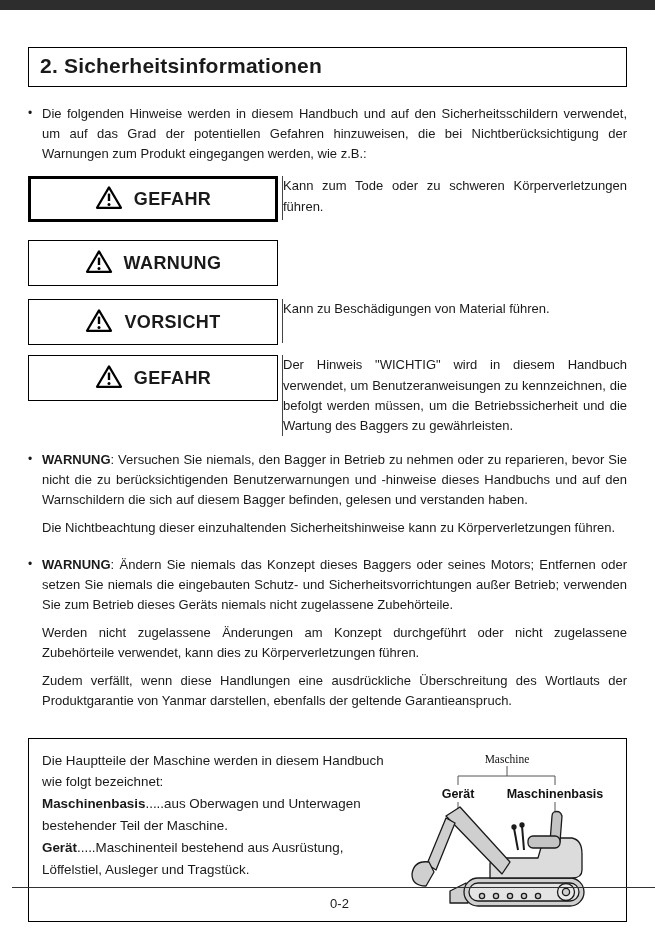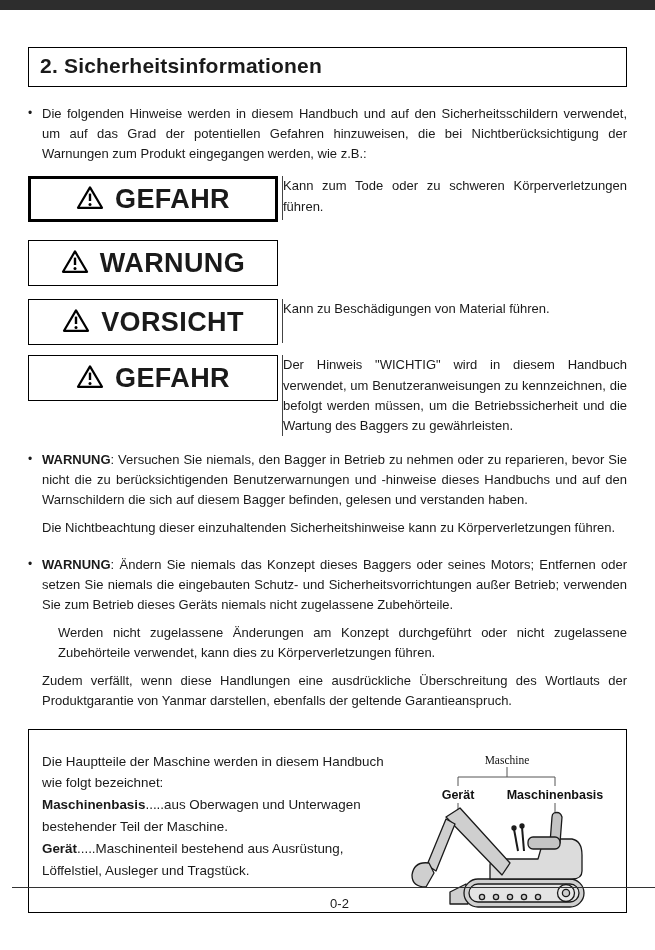--- a/index.html
+++ b/index.html
@@ -24,29 +24,29 @@
   .warn-row.r2{margin-top:18px;}
   .warn-row.r3{margin-top:13px;}
   .warn-row.r4{margin-top:10px;}
   .warn-box{
     width:250px;height:46px;flex-shrink:0;box-sizing:border-box;
     border:1.6px solid #000;
     display:flex;align-items:center;justify-content:center;gap:11px;
     background:#fff;
   }
   .warn-box.heavy{border-width:3px;}
-  .warn-label{font-size:27px;font-weight:bold;letter-spacing:.4px;text-align:center;}
+  .warn-label{font-size:18px;font-weight:bold;letter-spacing:.4px;text-align:center;}
   .warn-desc{
     flex:1;margin-left:4px;border-left:1px solid #444;
     min-height:44px;
   }
   .note-extra{margin:8px 0 0 14px;}
   .def-box{
-    margin-top:17px;border:1.6px solid #000;box-sizing:border-box;
-    height:184px;display:flex;padding:21px 8px 8px 13px;
+    margin-top:26px;border:1.6px solid #000;box-sizing:border-box;
+    height:184px;display:flex;padding:11px 8px 8px 13px;
   }
   .def-text{width:358px;font-size:13.4px;line-height:1.63;}
   .def-diagram{flex:1;position:relative;}
   .def-diagram svg{position:absolute;right:2px;top:0;}
   .diag-root{font-family:"Liberation Serif", serif;font-size:11.5px;}
   .diag-node{font-size:12.5px;font-weight:bold;}
   b{font-weight:bold;}
   .footer{position:absolute;left:12px;top:887px;width:655px;border-top:1.2px solid #333;}
   .page-num{text-align:center;font-size:13px;margin-top:8px;}
 </style>
@@ -126,21 +126,21 @@
     <div class="bullet-text">
       <div class="para"><b>WARNUNG</b><span>: Versuchen Sie niemals, den Bagger in Betrieb zu nehmen oder zu reparieren, bevor Sie nicht die zu berücksichtigenden Benutzerwarnungen und -hinweise dieses Handbuchs und auf den Warnschildern die sich auf diesem Bagger befinden, gelesen und verstanden haben.</span></div>
       <div class="para note-extra" style="margin-left:0;">Die Nichtbeachtung dieser einzuhaltenden Sicherheitshinweise kann zu Körperverletzungen führen.</div>
     </div>
   </div>
 
   <div class="bullet-row" style="margin-top:16px;">
     <span class="bullet">•</span>
     <div class="bullet-text">
       <div class="para"><b>WARNUNG</b><span>: Ändern Sie niemals das Konzept dieses Baggers oder seines Motors; Entfernen oder setzen Sie niemals die eingebauten Schutz- und Sicherheitsvorrichtungen außer Betrieb; verwenden Sie zum Betrieb dieses Geräts niemals nicht zugelassene Zubehörteile.</span></div>
-      <div class="para note-extra" style="margin-left:16px;">Werden nicht zugelassene Änderungen am Konzept durchgeführt oder nicht zugelassene Zubehörteile verwendet, kann dies zu Körperverletzungen führen.</div>
+      <div class="para note-extra" style="margin-left:0;">Werden nicht zugelassene Änderungen am Konzept durchgeführt oder nicht zugelassene Zubehörteile verwendet, kann dies zu Körperverletzungen führen.</div>
       <div class="para note-extra" style="margin-left:0;">Zudem verfällt, wenn diese Handlungen eine ausdrückliche Überschreitung des Wortlauts der Produktgarantie von Yanmar darstellen, ebenfalls der geltende Garantieanspruch.</div>
     </div>
   </div>
 
   <div class="def-box">
     <div class="def-text">
       <div>Die Hauptteile der Maschine werden in diesem Handbuch wie folgt bezeichnet:</div>
       <div><b>Maschinenbasis</b><span>.....aus Oberwagen und Unterwagen bestehender Teil der Maschine.</span></div>
       <div><b>Gerät</b><span>.....Maschinenteil bestehend aus Ausrüstung, Löffelstiel, Ausleger und Tragstück.</span></div>
     </div>

